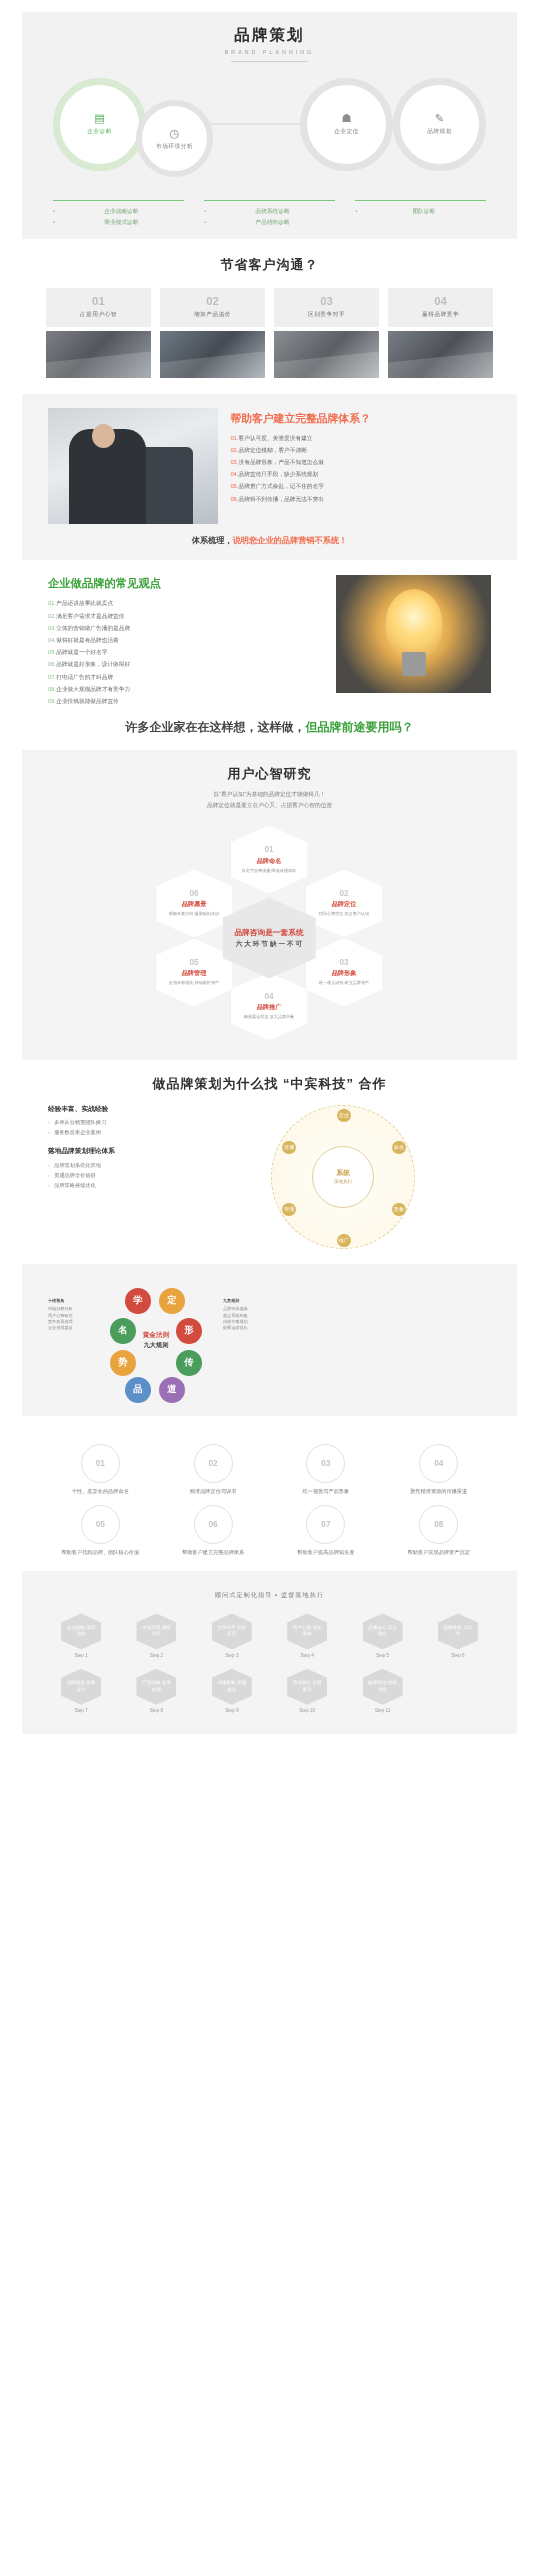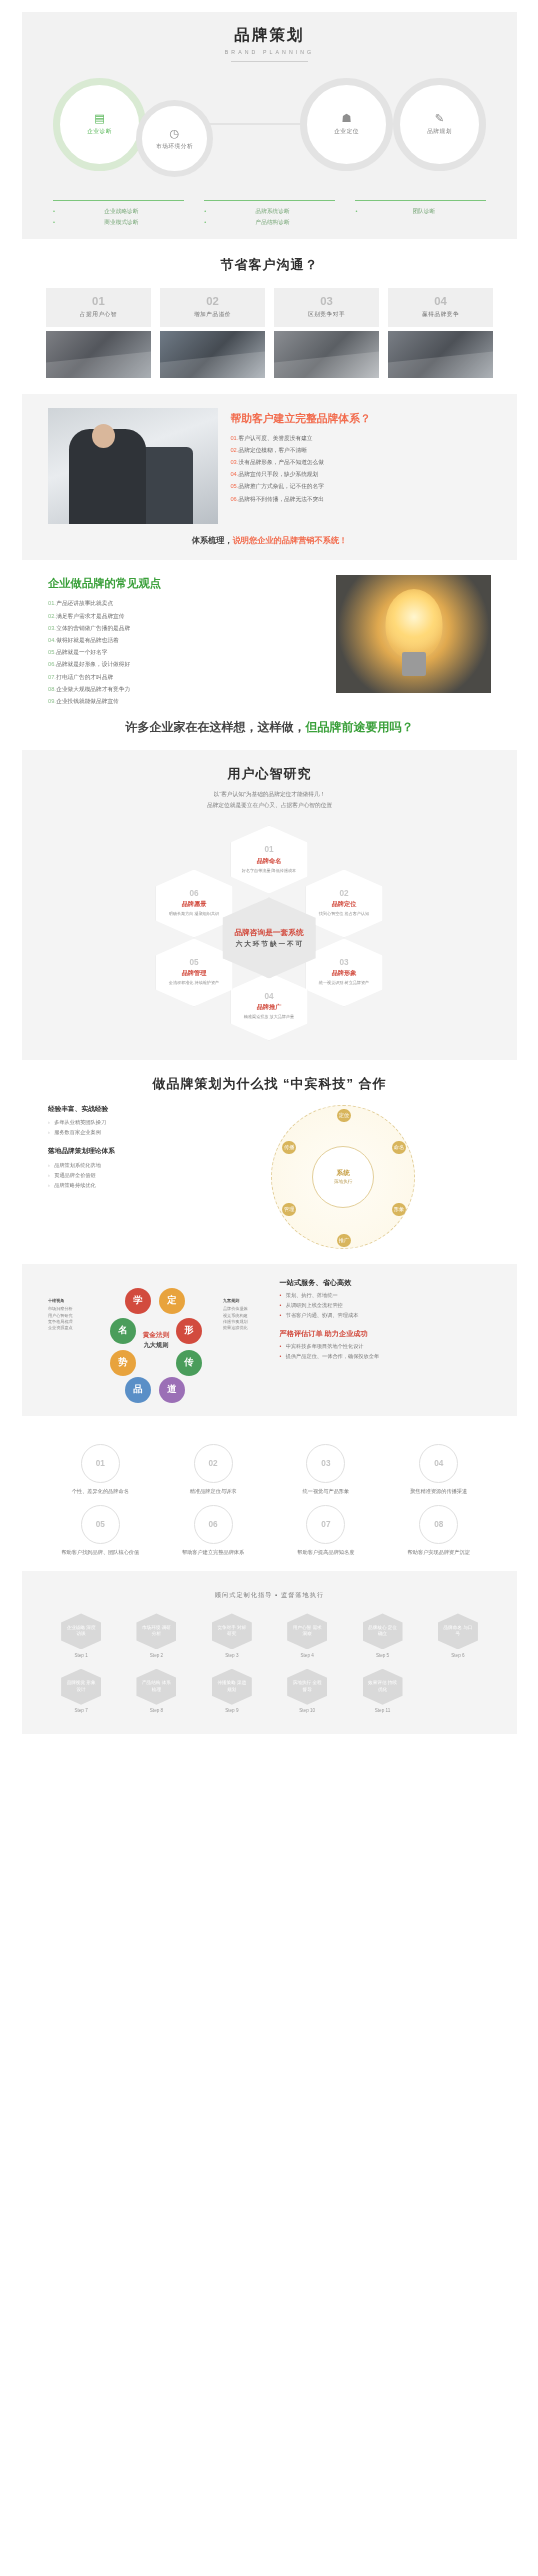--- a/index.html
+++ b/index.html
@@ -547,37 +547,20 @@
         <div class="gchip" style="left:128px; top:72px; background:#4a9d5b;">传</div>
         <div class="gchip" style="left:77px; top:99px; background:#5a8fc7;">品</div>
         <div class="gchip" style="left:111px; top:99px; background:#9b6fb6;">道</div>
 
         <div class="gold-center-lbl">
           <div class="g1">黄金法则</div>
           <div class="g2">九大规则</div>
         </div>
       </div>
 
-      <div class="gold-right">
-        <div class="gr-blk">
-          <div class="gr-h">一站式服务、省心高效</div>
-          <ul>
-            <li>策划、执行、落地统一</li>
-            <li>从调研到上线全流程管控</li>
-            <li>节省客户沟通、协调、管理成本</li>
-          </ul>
-        </div>
-        <div class="gr-blk">
-          <div class="gr-h red">严格评估订单 助力企业成功</div>
-          <ul>
-            <li>中宾科技多年项目落地个性化设计</li>
-            <li>提供产品定位、一体合作，确保投放全年</li>
-          </ul>
-        </div>
-      </div>
     </div>
   </section>
 
   <section class="sec-help">
     <div class="help-grid">
       <div class="help-cell">
         <div class="help-ring">01</div>
         <div class="help-tx">个性、差异化的品牌命名</div>
       </div>
       <div class="help-cell">

